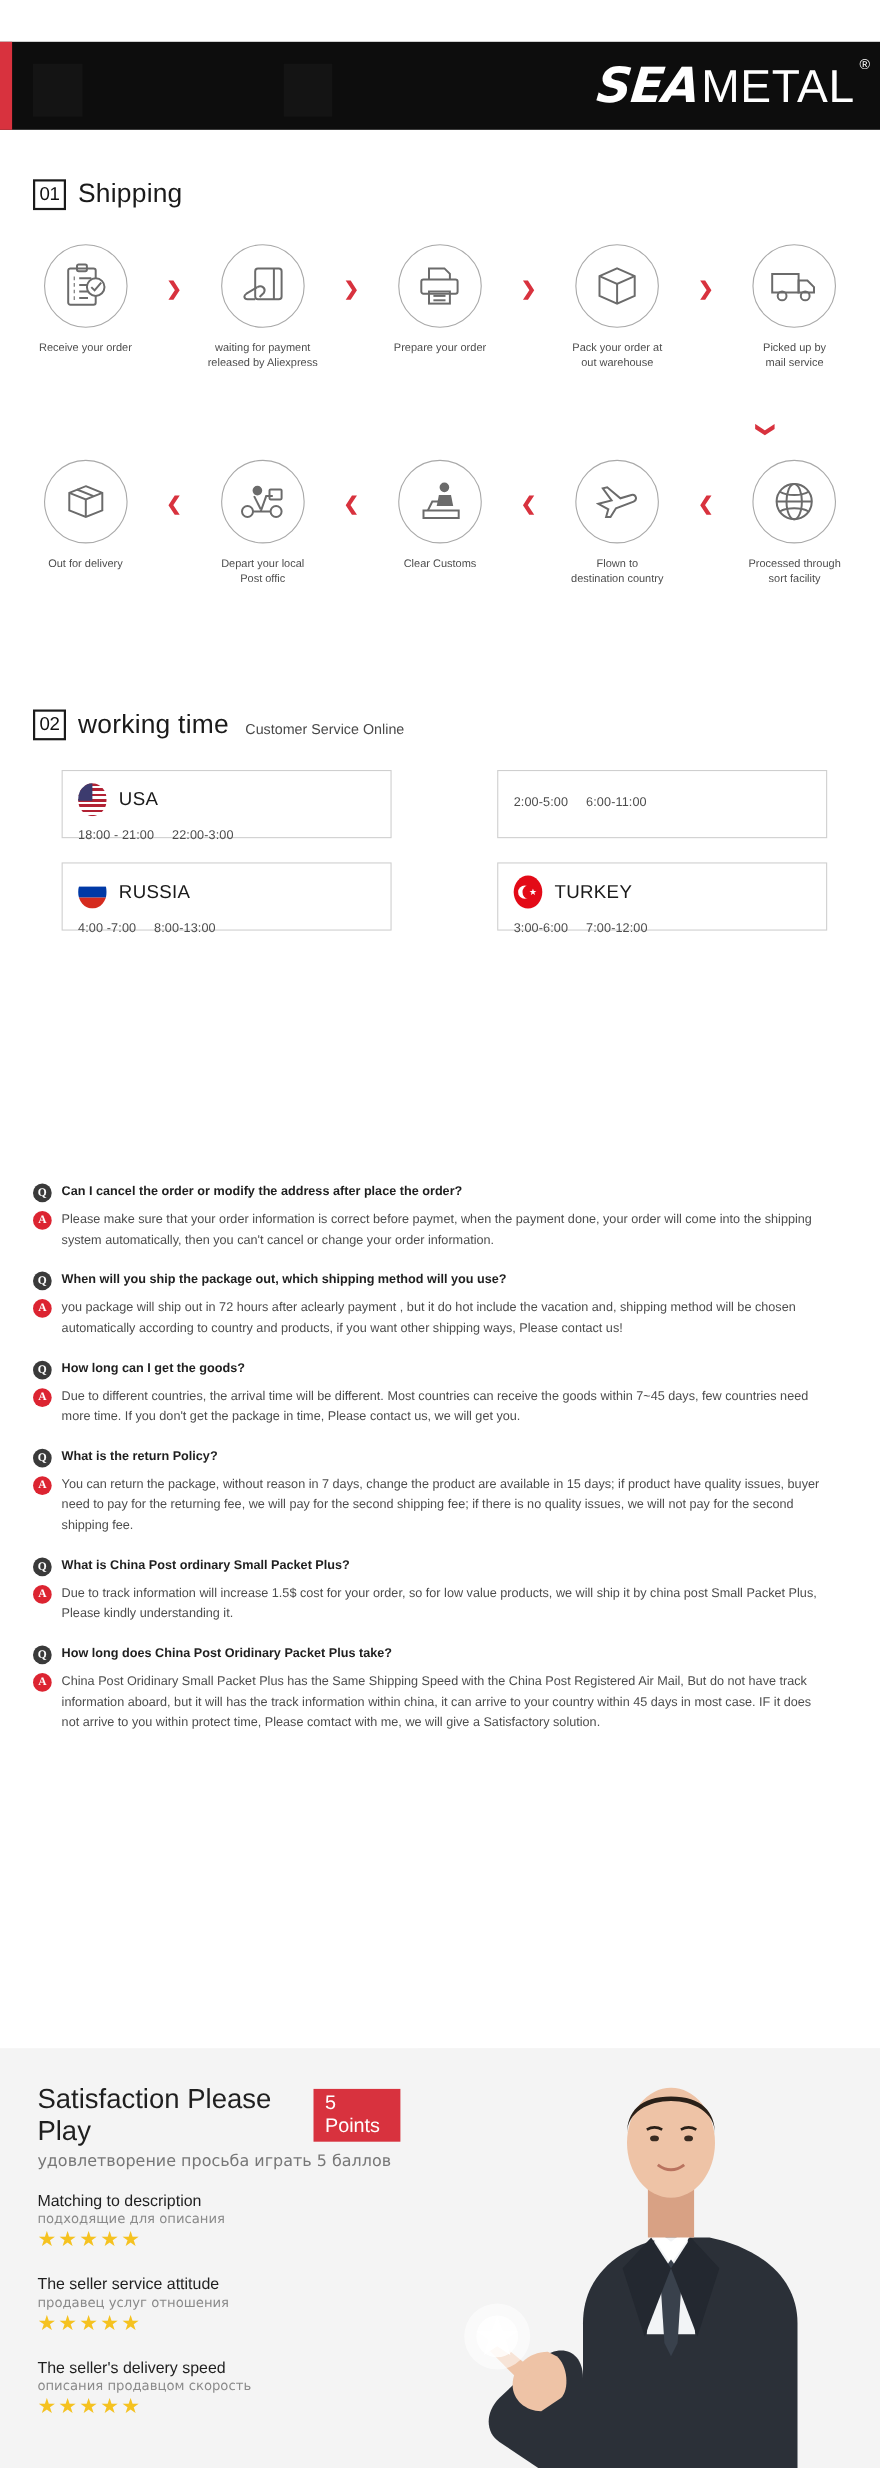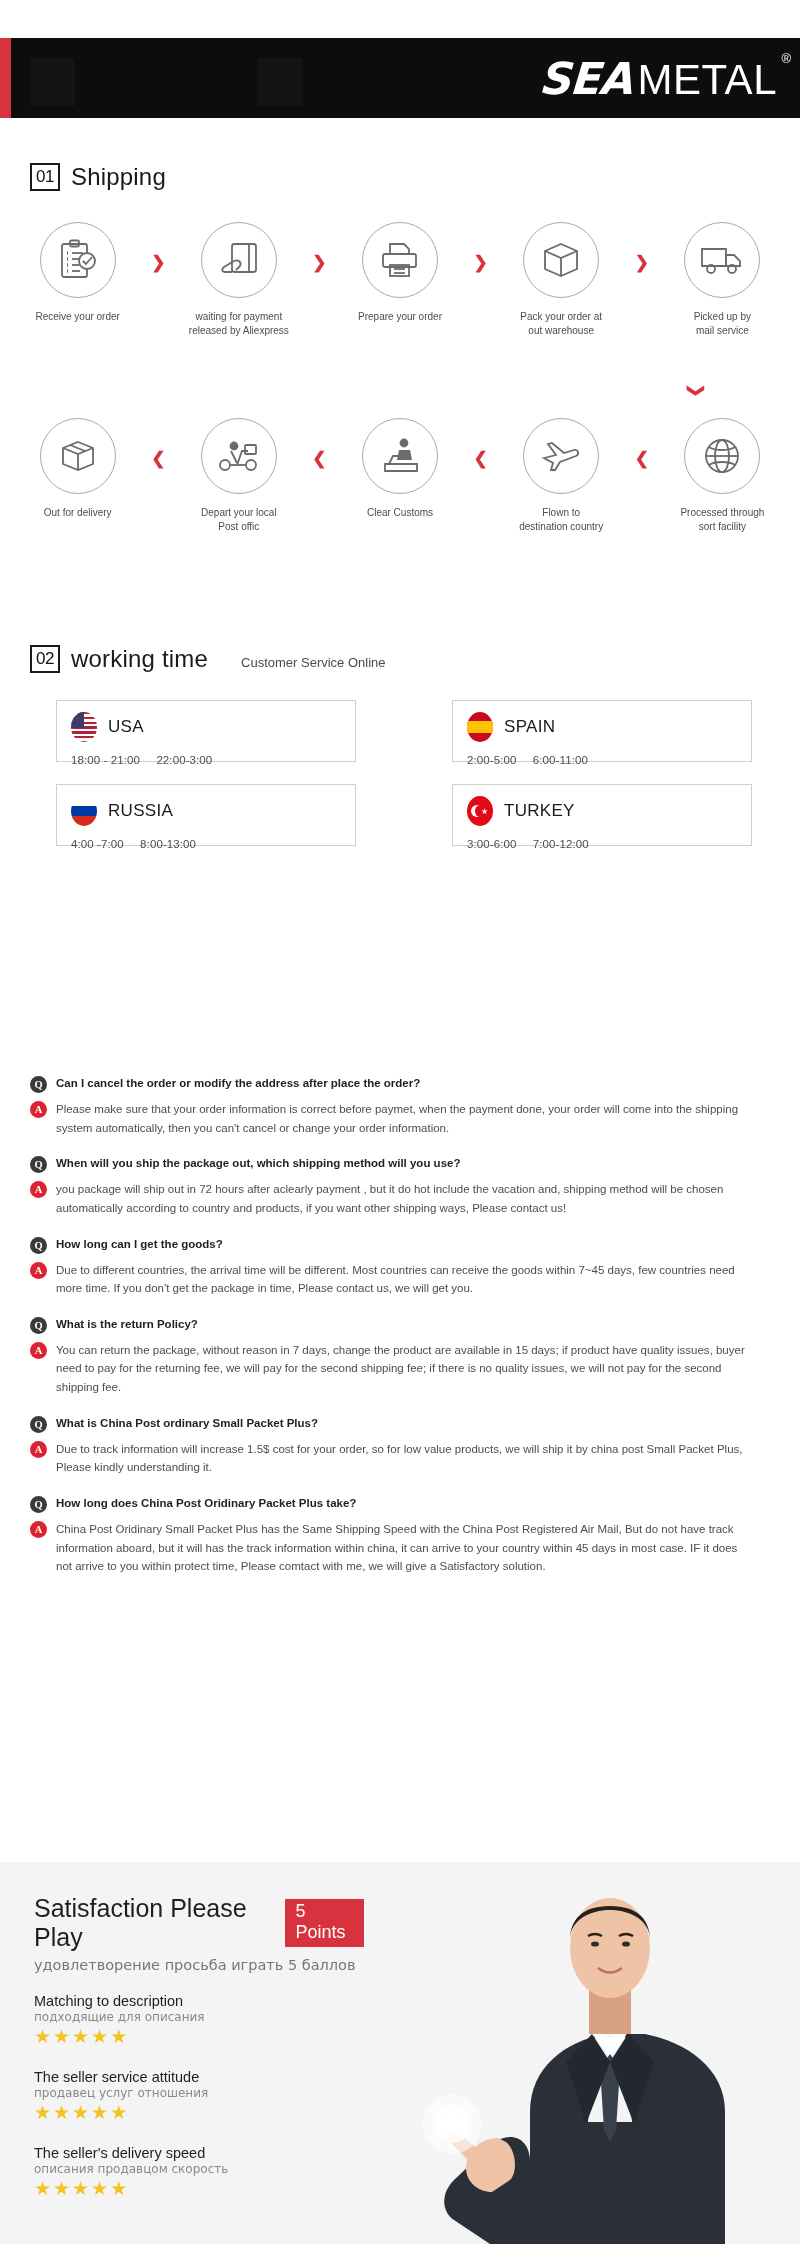--- a/index.html
+++ b/index.html
@@ -92,21 +92,21 @@
   }
   .sec-label {
     font-size: 24px;
     font-weight: 400;
     color: #1a1a1a;
     letter-spacing: 0.2px;
   }
   .sec-sub {
     font-size: 13px;
     color: #4a4a4a;
-    margin-left: 22px;
+    margin-left: 4px;
     align-self: flex-end;
     padding-bottom: 3px;
   }
 
   
   #shipping-title { position: absolute; left: 30px; top: 163px; }
 
   .ship-row {
     position: absolute;
     left: 12px;
@@ -570,26 +570,20 @@
         </span>
         <span class="wt-country">USA</span>
       </div>
       <div class="wt-hours">
         <span>18:00 - 21:00</span>
         <span>22:00-3:00</span>
       </div>
     </div>
 
     <div class="wt-card">
-      <div class="wt-head">
-        <span class="flag flag-spain">
-          <span class="band"></span>
-        </span>
-        <span class="wt-country">SPAIN</span>
-      </div>
       <div class="wt-hours">
         <span>2:00-5:00</span>
         <span>6:00-11:00</span>
       </div>
     </div>
 
     <div class="wt-card">
       <div class="wt-head">
         <span class="flag flag-russia">
           <span class="b"></span>

